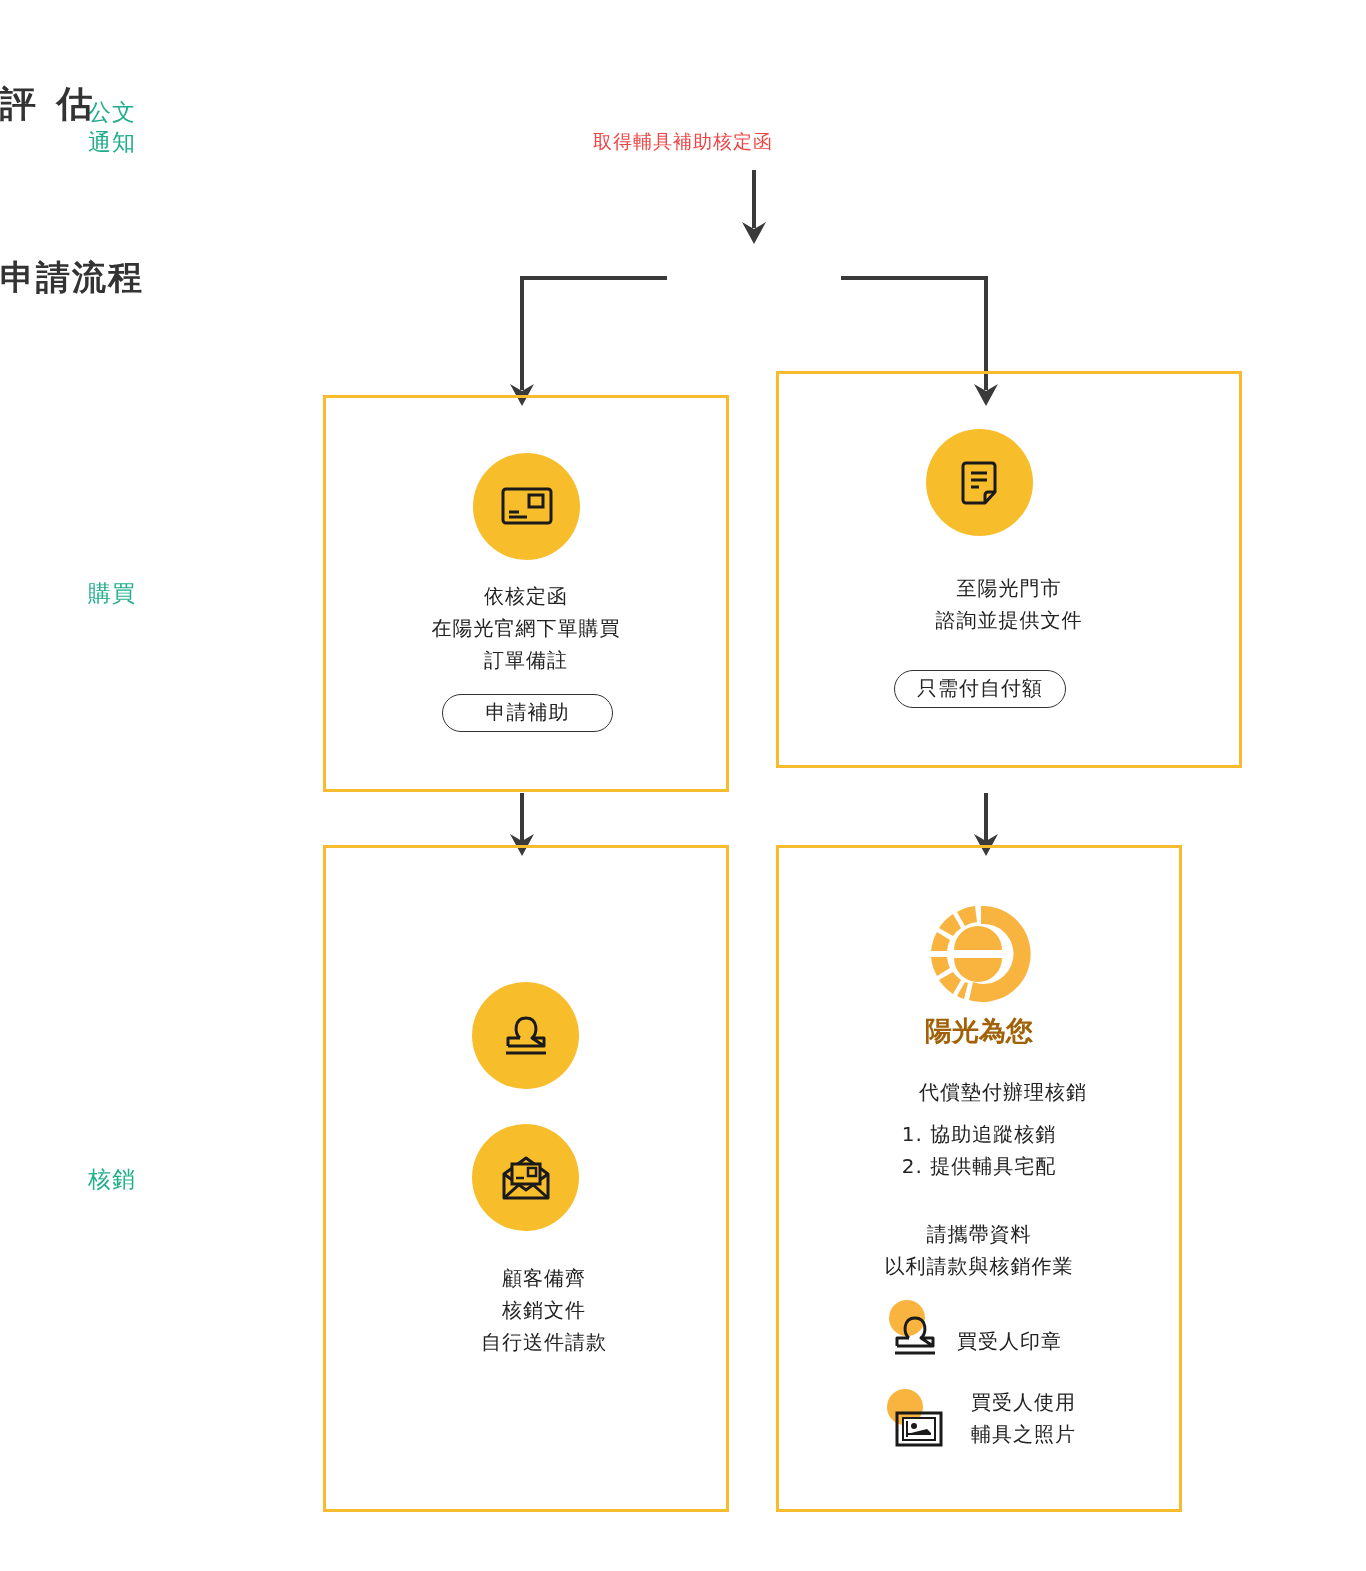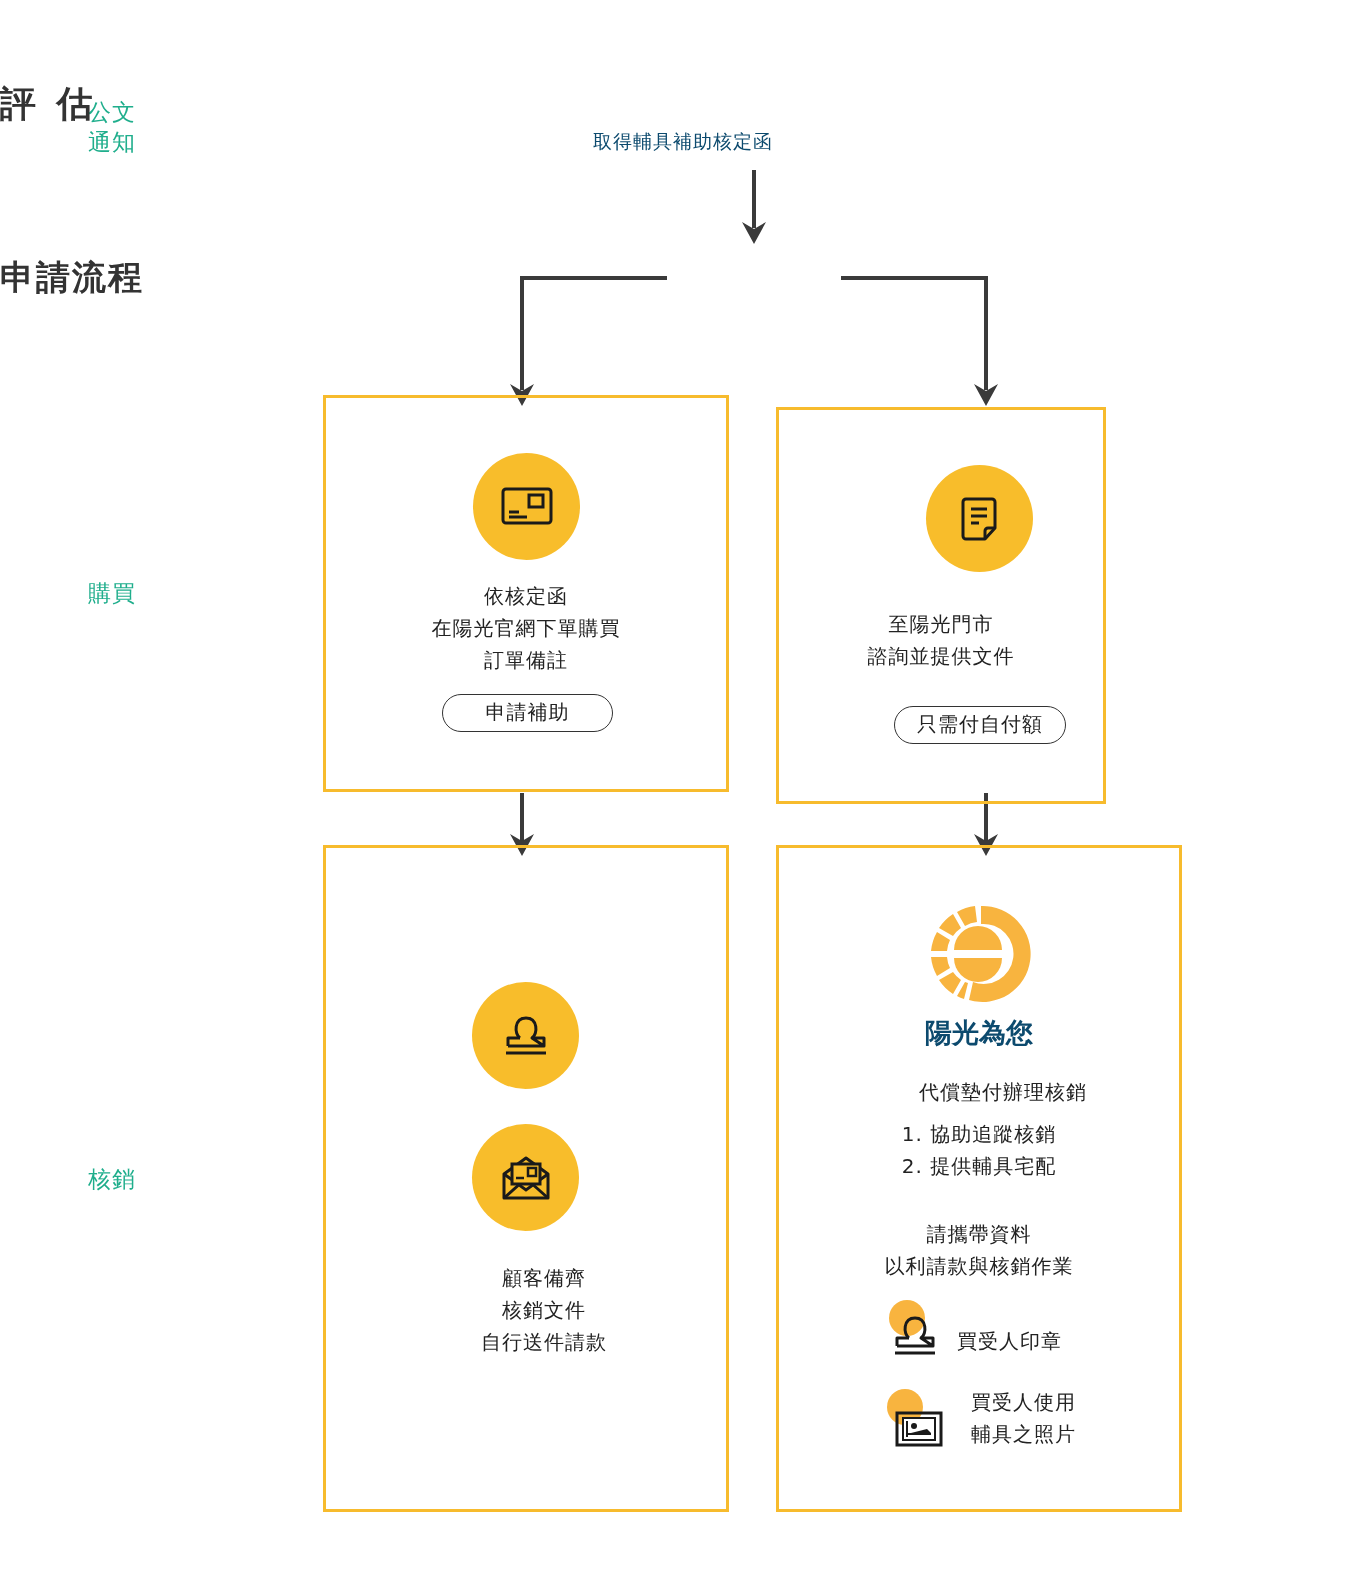--- a/index.html
+++ b/index.html
@@ -3,35 +3,35 @@
 <meta charset="utf-8">
 <style>
   * { box-sizing: border-box; margin: 0; padding: 0; }
   html, body { width: 1366px; height: 1571px; background: #ffffff; }
   body { position: relative; font-family: "DejaVu Sans", "Liberation Sans", sans-serif; color: #222; overflow: hidden; }
 
   .side-label { position: absolute; left: 88px; color: #1fae8c; font-size: 23px; line-height: 30px; letter-spacing: 1px; }
   .side-label span { display: block; }
 
   .title { position: absolute; left: 0; width: 1366px; font-family: "DejaVu Serif", "Liberation Serif", serif; font-weight: bold; color: #333; }
-  .subtitle { position: absolute; left: 0; width: 1366px; text-align: center; font-size: 19px; color: #0c4a6e; letter-spacing: 1px; }
+  .subtitle { position: absolute; left: 0; width: 1366px; text-align: center; font-size: 19px; color: #ef4444; letter-spacing: 1px; }
 
   svg.connectors { position: absolute; left: 0; top: 0; width: 1366px; height: 1571px; pointer-events: none; }
 
   .box { position: absolute; border: 3px solid #f7bb2d; background: transparent; }
   .circle { position: absolute; width: 107px; height: 107px; border-radius: 50%; background: #f8bd2b; display: flex; align-items: center; justify-content: center; }
   .circle svg { width: 56px; height: 56px; }
 
   .text-block { position: absolute; left: 0; width: 100%; text-align: center; font-size: 20px; line-height: 32px; color: #222; letter-spacing: 1px; }
   .text-block span { display: block; }
 
   .pill { position: absolute; height: 38px; border: 1.5px solid #333; border-radius: 19px; font-size: 20px; line-height: 35px; text-align: center; color: #222; letter-spacing: 1px; background: #fff; }
 
   .brand-logo { position: absolute; }
-  .brand-name { position: absolute; left: 0; width: 100%; text-align: center; font-family: Liberation Serif, serif; font-weight: bold; font-size: 27px; color: #0c4a6e; }
+  .brand-name { position: absolute; left: 0; width: 100%; text-align: center; font-family: Liberation Mono, monospace; font-weight: bold; font-size: 27px; color: #a16207; }
 
   .req-item { position: absolute; display: flex; align-items: center; }
   .req-icon { position: relative; width: 62px; height: 62px; }
   .req-text { font-size: 20px; line-height: 32px; color: #222; letter-spacing: 1px; }
   .req-text span { display: block; }
 </style>
 </head>
 <body>
 
 <div class="side-label" style="top:97px;">
@@ -78,21 +78,21 @@
     </svg>
   </div>
   <div class="text-block" style="top:182px;font-family:Liberation Serif, serif;">
     <span>依核定函</span>
     <span>在陽光官網下單購買</span>
     <span>訂單備註</span>
   </div>
   <div class="pill" style="left:116px; top:296px; width:171px;">申請補助</div>
 </div>
 
-<div class="box" style="left:776px; top:407px; width:330px; height:397px;">
+<div class="box" style="left:776px; top:371px; width:466px; height:397px;">
   <div class="circle" style="left:147px; top:55px;">
     <svg viewBox="0 0 56 56">
       <path d="M14,8 h26 a3,3 0 0 1 3,3 v26 l-10,11 h-19 a3,3 0 0 1 -3,-3 v-34 a3,3 0 0 1 3,-3 z" fill="none" stroke="#1a1a1a" stroke-width="3" stroke-linejoin="round"></path>
       <path d="M43,37 h-7 a3,3 0 0 0 -3,3 v8" fill="none" stroke="#1a1a1a" stroke-width="3"></path>
       <line x1="19" y1="18" x2="35" y2="18" stroke="#1a1a1a" stroke-width="3"></line>
       <line x1="19" y1="25" x2="35" y2="25" stroke="#1a1a1a" stroke-width="3"></line>
       <line x1="19" y1="32" x2="27" y2="32" stroke="#1a1a1a" stroke-width="3"></line>
     </svg>
   </div>
   <div class="text-block" style="top:198px;">

